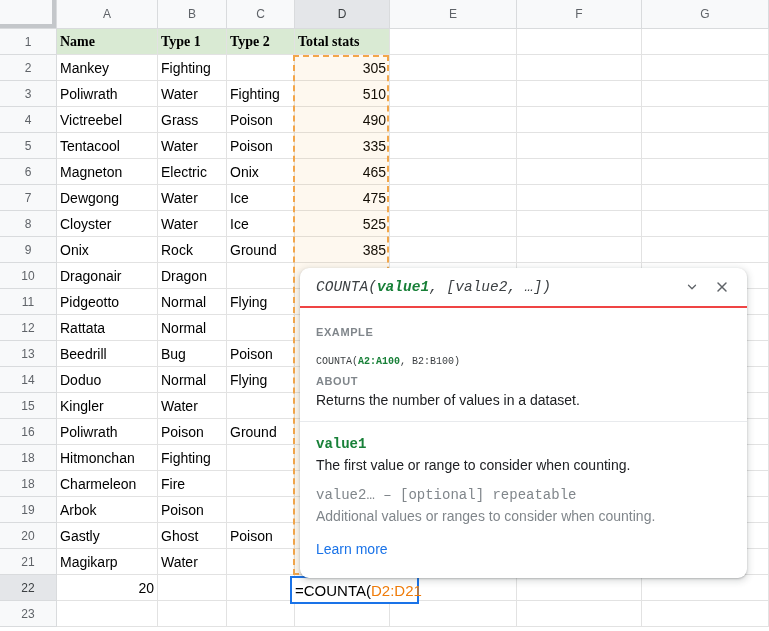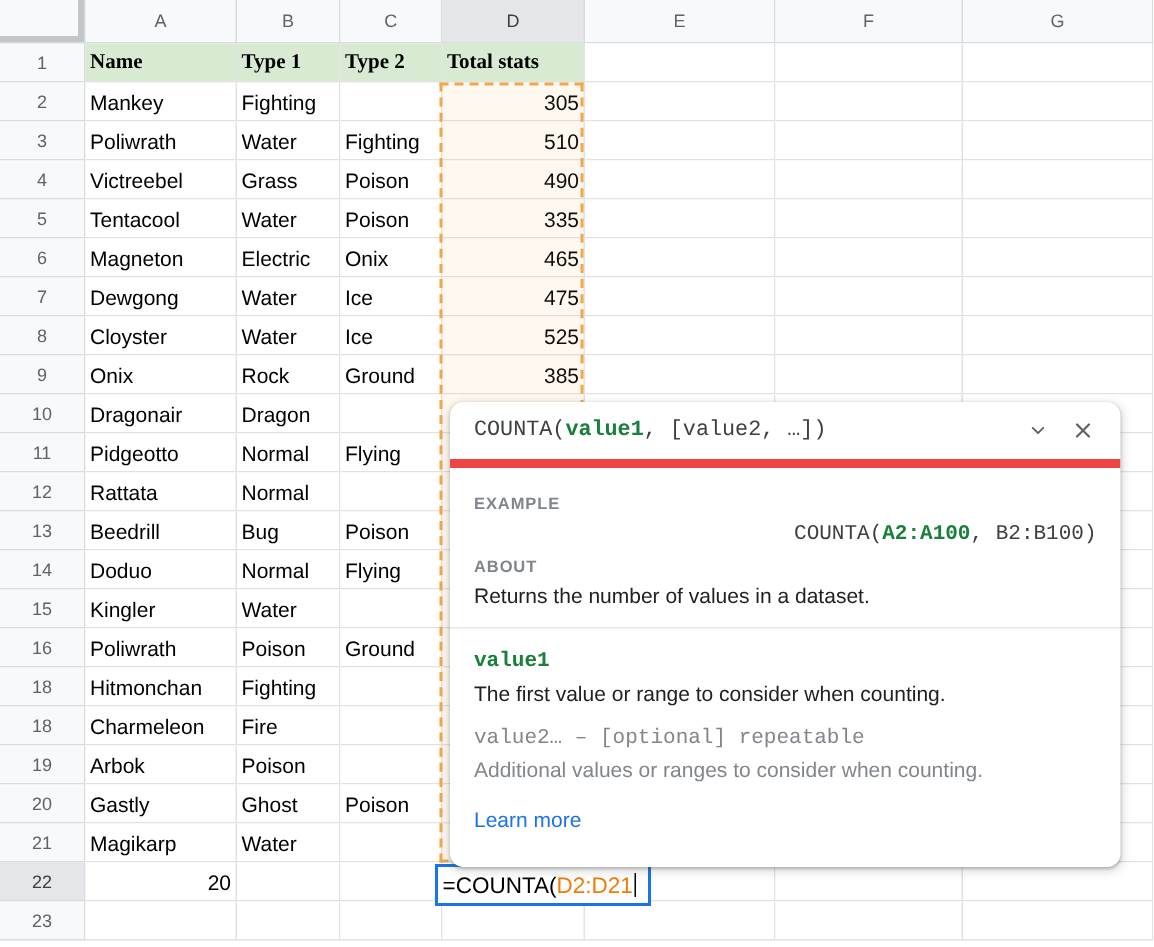--- a/index.html
+++ b/index.html
@@ -17,38 +17,38 @@
   .corner .hbar{position:absolute;left:0;bottom:0;width:100%;height:4px;background:#c4c7ca;}
   .cell{border-right:1px solid #e2e2e2;border-bottom:1px solid #e2e2e2;box-sizing:border-box;
         font-size:14px;color:#000;padding:0 3px;display:flex;align-items:center;
         white-space:nowrap;overflow:hidden;cursor:cell;background:#fff;}
   .cell.num{justify-content:flex-end;}
   .cell.green{background:#d9ead3;font-family:Liberation Serif, serif;}
   .cell.bold{font-weight:700;}
   #range-overlay{position:absolute;left:293px;top:55px;width:96px;height:520px;
         border:2px dashed #f3a64a;background:rgba(244,160,50,.08);
         box-sizing:border-box;z-index:3;pointer-events:none;}
-  #formula-editor{position:absolute;left:290px;top:576px;width:144px;height:28px;
+  #formula-editor{position:absolute;left:290px;top:576px;width:129px;height:28px;
         background:#fff;border:2px solid #1a73e8;box-sizing:border-box;z-index:4;
         display:flex;align-items:center;padding-left:3px;font-size:15px;color:#000;}
   #formula-editor .range-ref{color:#f07c0a;}
   #formula-editor .caret{width:1px;height:16px;background:#000;margin-left:1px;}
   #help-popup{position:absolute;left:300px;top:268px;width:447px;height:310px;background:#fff;
         border-radius:9px;box-shadow:0 1px 2px rgba(60,64,67,.3),0 2px 6px 2px rgba(60,64,67,.15);
         z-index:5;box-sizing:border-box;font-size:14px;color:#202124;overflow:hidden;}
-  .pop-head{display:flex;align-items:center;height:38px;border-bottom:6px solid #ef4444;
-        padding:0 12px 0 16px;}
+  .pop-head{display:flex;align-items:center;height:38px;border-bottom:2px solid #ef4444;
+        padding:0 12px 0 16px;font-style:italic;}
   .mono{font-family:"Liberation Mono","DejaVu Sans Mono",monospace;}
   .sig{flex:1;font-size:14.5px;color:#3c4043;white-space:nowrap;}
   .arg{color:#188038;font-weight:700;}
   .icon-btn{display:flex;align-items:center;justify-content:center;width:26px;height:26px;
         cursor:pointer;margin-left:4px;}
   .pop-body{padding:10px 16px 0;}
   .sec-label{font-size:11px;font-weight:700;color:#80868b;letter-spacing:.6px;margin-top:8px;}
-  .code-line{font-size:14px;color:#3c4043;margin-top:6px;white-space:nowrap;text-align:right;}
+  .code-line{font-size:10px;color:#3c4043;margin-top:18px;white-space:nowrap;}
   .about-text{margin-top:5px;color:#202124;}
   .divider2{border-top:1px solid #e8eaed;margin:13px -16px 0;}
   .param-name{font-weight:700;color:#188038;margin-top:14px;font-size:14px;}
   .param-name.optional{color:#80868b;font-weight:400;}
   .param-desc{margin-top:5px;color:#202124;}
   .param-desc.optional{color:#80868b;}
   .learn-more{color:#1a73e8;margin-top:17px;display:inline-block;cursor:pointer;}
 </style>
 </head>
 <body>

